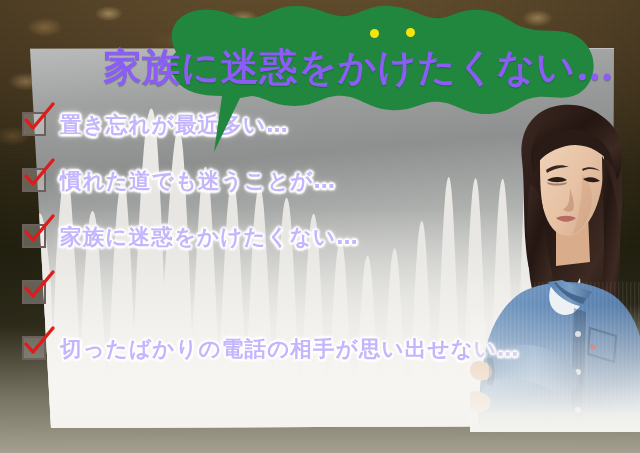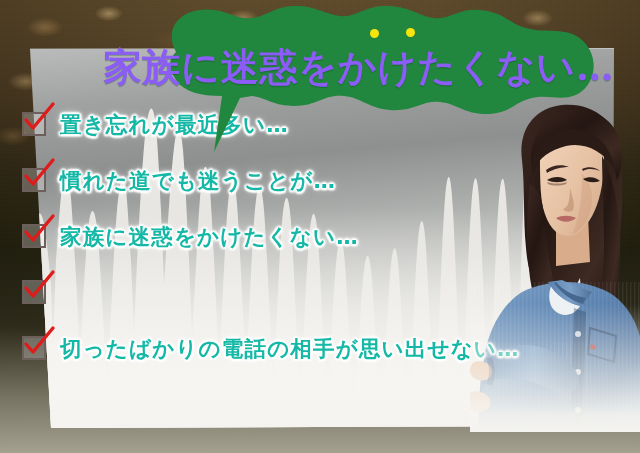--- a/index.html
+++ b/index.html
@@ -87,21 +87,21 @@
   .checkbox{
     position:relative;width:20px;height:20px;flex:0 0 20px;
     border:2px solid #6d5f5c;background:rgba(255,255,255,.28);
     margin-right:14px;
   }
   .checkbox .tick{
     position:absolute;left:-2px;top:-11px;width:34px;height:30px;overflow:visible;
   }
   .row-text{
     font-family:"DejaVu Sans","Liberation Sans",sans-serif;
-    font-size:21.5px;font-weight:700;color:#14b8a6;
+    font-size:21.5px;font-weight:700;color:#c4b5fd;
     letter-spacing:.055em;white-space:nowrap;
     text-shadow:
        2px 0 2px #fff, -2px 0 2px #fff, 0 2px 2px #fff, 0 -2px 2px #fff,
        1.5px 1.5px 2px #fff, -1.5px 1.5px 2px #fff, 1.5px -1.5px 2px #fff, -1.5px -1.5px 2px #fff,
        0 0 5px #fff, 0 0 8px rgba(255,255,255,.9);
   }
 
   
   .woman{
     position:absolute;left:470px;top:96px;width:172px;height:336px;overflow:hidden;

